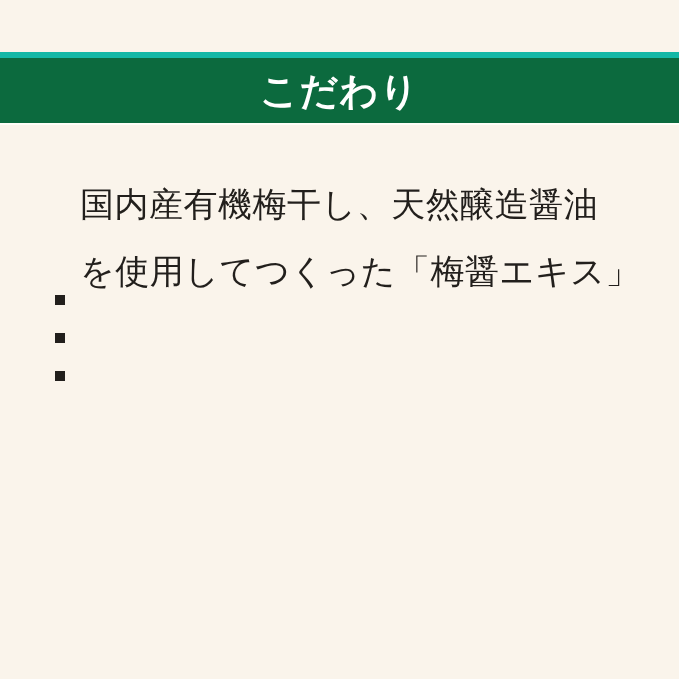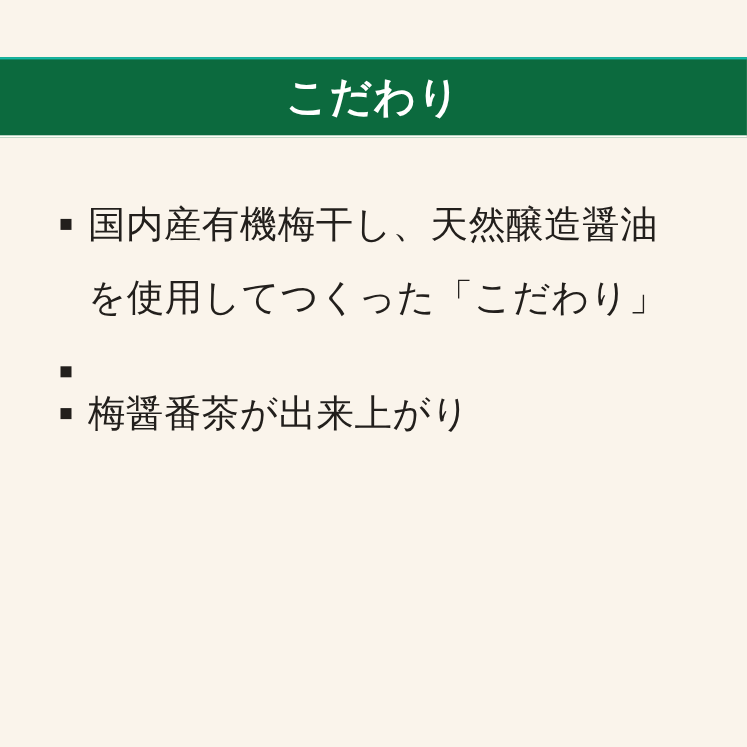--- a/index.html
+++ b/index.html
@@ -15,21 +15,21 @@
     overflow: hidden;
   }
   .banner {
     position: absolute;
     top: 52px;
     left: 0;
     width: 100%;
     height: 73px;
     box-sizing: border-box;
     background: var(--banner-bg, #0C6A3E);
-    border-top: 2px solid #14b8a6;
+    border-top: 6px solid #14b8a6;
     border-bottom: 2px solid #FFFEF8;
     display: flex;
     align-items: center;
     justify-content: center;
   }
   .banner-title {
     color: var(--banner-fg, #FFFFFF);
     font-size: 38px;
     font-weight: bold;
     letter-spacing: 1px;
@@ -37,21 +37,21 @@
   }
   .content {
     position: absolute;
     top: 171px;
     left: 55px;
     right: 30px;
     color: var(--text-color, #221F1C);
   }
   .item {
     display: flex;
-    align-items: flex-start;
+    align-items: flex-end;
   }
   .bullet {
     flex: 0 0 auto;
     width: 10px;
     height: 10px;
     margin-top: 28px;
     margin-right: 15px;
     background: var(--bullet-color, #221F1C);
   }
   .lines {
@@ -72,31 +72,30 @@
   <div class="banner">
     <span class="banner-title">こだわり</span>
   </div>
 
   <div class="content">
 
     <div class="item">
       <span class="bullet"></span>
       <div class="lines">
         <div class="line">国内産有機梅干し、天然醸造醤油</div>
-        <div class="line">を使用してつくった「こだわり」</div>
+        <div class="line">を使用してつくった「梅醤エキス」</div>
       </div>
     </div>
 
     <div class="item">
       <span class="bullet"></span>
       <div class="lines">
       </div>
     </div>
 
     <div class="item">
       <span class="bullet"></span>
       <div class="lines">
-        <div class="line">梅醤番茶が出来上がり</div>
       </div>
     </div>
 
   </div>
 </div>
 
 </body></html>

